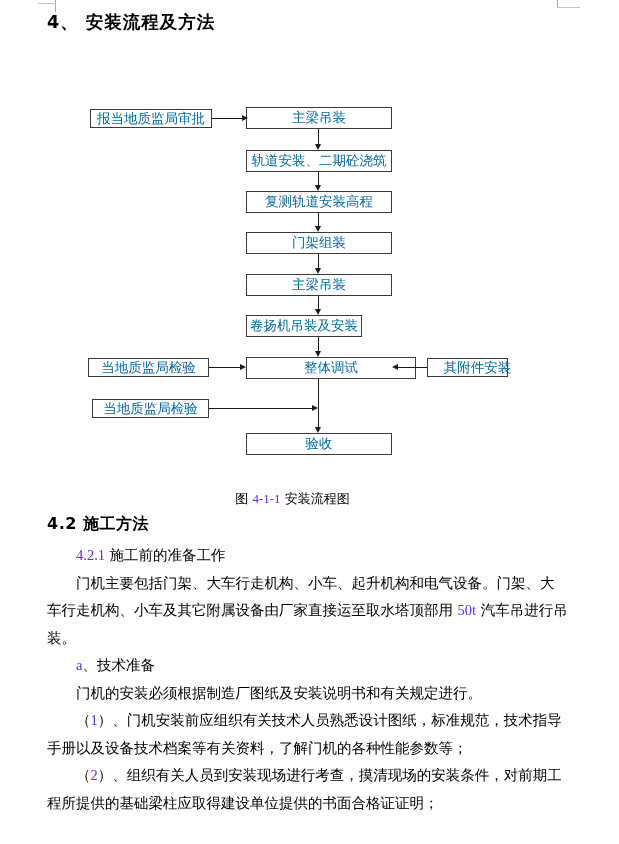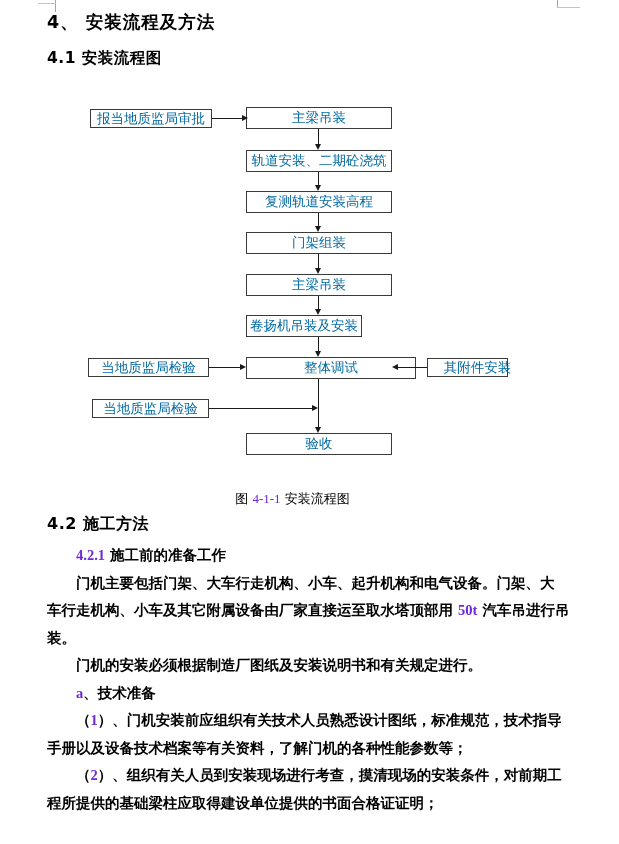--- a/index.html
+++ b/index.html
@@ -24,40 +24,39 @@
   .vline{width:1px;}
   .hline{height:1px;}
   .arr{position:absolute;width:0;height:0;}
   .arr-d{border-left:3.5px solid transparent;border-right:3.5px solid transparent;border-top:6px solid #1a1a1a;}
   .arr-r{border-top:3.5px solid transparent;border-bottom:3.5px solid transparent;border-left:6px solid #1a1a1a;}
   .arr-l{border-top:3.5px solid transparent;border-bottom:3.5px solid transparent;border-right:6px solid #1a1a1a;}
   
   .caption{position:absolute;left:0;top:490px;width:585px;text-align:center;font-size:13px;white-space:nowrap;}
   
   .body-text{position:absolute;left:47px;top:542px;width:540px;font-size:14.5px;}
-  .tline{height:27.5px;line-height:27.5px;white-space:nowrap;font-weight:bold;}
+  .tline{height:27.5px;line-height:27.5px;white-space:nowrap;}
   .tline.ind{padding-left:29px;}
   .latin{font-family:"Liberation Serif","DejaVu Serif",serif;color:#6d28d9;}
 </style>
 </head>
 <body>
 
 <div class="page">
 
   <div>
     <div class="mark" style="left:55px;top:0;width:1px;height:12px;"></div>
     <div class="mark" style="left:38px;top:3px;width:18px;height:1px;background:#c4c4c4;"></div>
   </div>
   <div>
     <div class="mark" style="left:557px;top:0;width:1px;height:8px;"></div>
     <div class="mark" style="left:557px;top:7px;width:23px;height:1px;background:#c4c4c4;"></div>
   </div>
 
   <div class="h1">4、 安装流程及方法</div>
-  <div class="h2">4.1 安装流程图</div>
 
   <div>
 
     <div class="fc-box" style="left:246px;top:107px;width:146px;height:22px;">主梁吊装</div>
     <div class="fc-box" style="left:246px;top:150px;width:146px;height:22px;">轨道安装、二期砼浇筑</div>
     <div class="fc-box" style="left:246px;top:191px;width:146px;height:22px;">复测轨道安装高程</div>
     <div class="fc-box" style="left:246px;top:232px;width:146px;height:22px;">门架组装</div>
     <div class="fc-box" style="left:246px;top:274px;width:146px;height:22px;">主梁吊装</div>
     <div class="fc-box" style="left:246px;top:315px;width:116px;height:22px;">卷扬机吊装及安装</div>
     <div class="fc-box" style="left:246px;top:357px;width:170px;height:22px;">整体调试</div>
@@ -105,21 +104,21 @@
 
   <div class="caption"><span>图 </span><span class="latin">4-1-1</span><span> 安装流程图</span></div>
 
   <div class="h3">4.2 施工方法</div>
 
   <div class="body-text" id="body-text">
       <div class="tline ind"><span class="latin">4.2.1</span><span> 施工前的准备工作</span></div>
       <div class="tline ind"><span>门机主要包括门架、大车行走机构、小车、起升机构和电气设备。门架、大</span></div>
       <div class="tline"><span>车行走机构、小车及其它附属设备由厂家直接运至取水塔顶部用 </span><span class="latin">50t</span><span> 汽车吊进行吊</span></div>
       <div class="tline"><span>装。</span></div>
+      <div class="tline ind"><span class="latin">a</span><span>、技术准备</span></div>
       <div class="tline ind"><span>门机的安装必须根据制造厂图纸及安装说明书和有关规定进行。</span></div>
-      <div class="tline ind"><span class="latin">a</span><span>、技术准备</span></div>
       <div class="tline ind"><span>（</span><span class="latin">1</span><span>）、门机安装前应组织有关技术人员熟悉设计图纸，标准规范，技术指导</span></div>
       <div class="tline"><span>手册以及设备技术档案等有关资料，了解门机的各种性能参数等；</span></div>
       <div class="tline ind"><span>（</span><span class="latin">2</span><span>）、组织有关人员到安装现场进行考查，摸清现场的安装条件，对前期工</span></div>
       <div class="tline"><span>程所提供的基础梁柱应取得建设单位提供的书面合格证证明；</span></div>
     </div>
 
 </div>
 
 </body></html>

